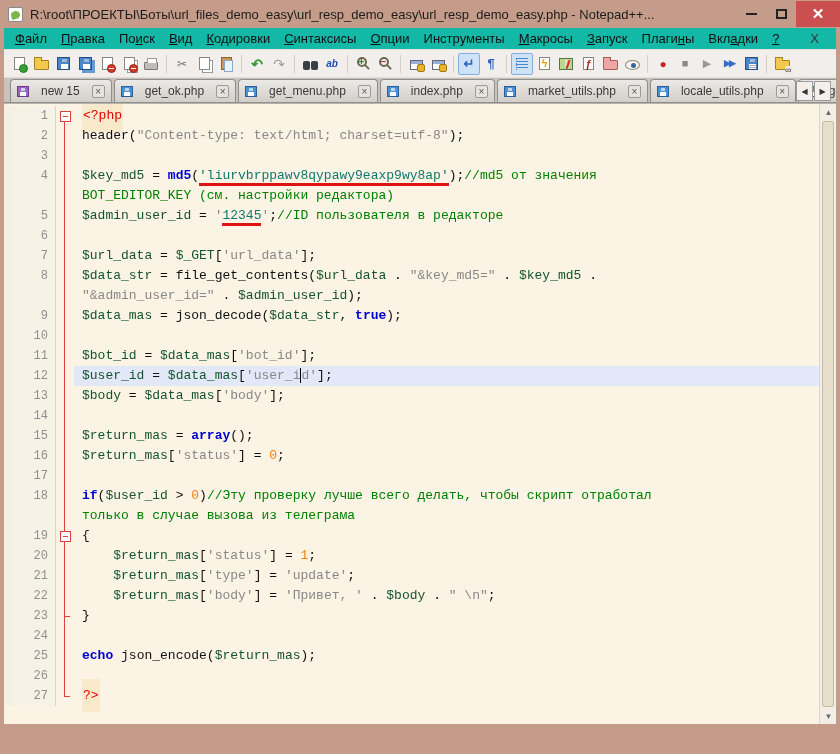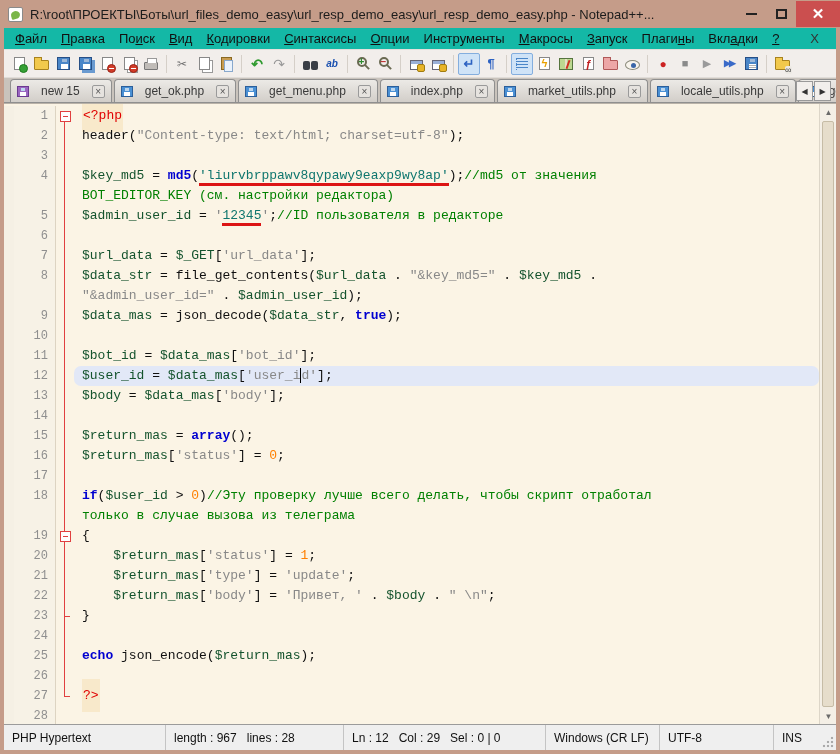--- a/index.html
+++ b/index.html
@@ -87,21 +87,21 @@
   .fold{width:18px;flex:none;position:relative;}
   .fold.line::before{content:"";position:absolute;left:8px;top:0;bottom:0;width:1px;background:#e04040;}
   .fold.box::before{content:"";position:absolute;left:8px;top:15px;bottom:0;width:1px;background:#e04040;}
   .fold.boxc::before{content:"";position:absolute;left:8px;top:0;bottom:0;width:1px;background:#e04040;}
   .fold.box::after,.fold.boxc::after{content:"";position:absolute;left:4px;top:5px;width:9px;height:9px;background:#fff;border:1px solid #e04040;background-image:linear-gradient(#e04040,#e04040);background-size:5px 1px;background-position:center;background-repeat:no-repeat;}
   .fold.tee::before{content:"";position:absolute;left:8px;top:0;bottom:0;width:1px;background:#e04040;}
   .fold.tee::after{content:"";position:absolute;left:8px;top:10px;width:6px;height:1px;background:#e04040;}
   .fold.end::before{content:"";position:absolute;left:8px;top:0;height:10px;width:1px;background:#e04040;}
   .fold.end::after{content:"";position:absolute;left:8px;top:10px;width:6px;height:1px;background:#e04040;}
   .code{flex:1;white-space:pre;padding-left:8px;color:#101010;}
-  .row.hl .code{background:#e2e8f7;border-radius:7px;}
+  .row.hl .code{background:#e2e8f7;}
   .tk-v{color:#14532d;} .tk-k{color:#0000d0;font-weight:bold;} .tk-s{color:#888888;}
   .tk-su{color:#0f766e;border-bottom:3px solid #dc1414;}
   .tk-n{color:#ff8000;} .tk-c{color:#008000;} .tk-p{color:#101010;}
   .tk-t{color:#e00000;background:#f8e9cb;padding:9px 1px;}
   .tk-caret{display:inline-block;width:1px;height:15px;background:#000;vertical-align:text-bottom;}
   .vscroll{position:absolute;right:0;top:0;bottom:0;width:17px;background:#f4efe6;border-left:1px solid #ddd6c8;}
   .varrow{position:absolute;left:0;width:17px;height:16px;color:#6a6a6a;font-size:8px;display:flex;align-items:center;justify-content:center;}
   .varrow.up{top:0;} .varrow.down{bottom:0;}
   .vthumb{position:absolute;left:2px;right:2px;top:17px;bottom:17px;background:#e6ddcb;border:1px solid #c6bca6;border-radius:2px;}
   
@@ -485,38 +485,23 @@
             <span class="lnum">26</span>
             <span class="fold line"></span>
             <span class="code"></span>
           </div>
           <div class="row">
             <span class="bm"></span>
             <span class="lnum">27</span>
             <span class="fold end"></span>
             <span class="code"><span class="tk-t">?&gt;</span></span>
           </div>
-          <div class="row">
-            <span class="bm"></span>
-            <span class="lnum">28</span>
-            <span class="fold "></span>
-            <span class="code"></span>
-          </div>
         </div>
       <div class="vscroll">
         <div class="varrow up">▲</div>
         <div class="vthumb"></div>
         <div class="varrow down">▼</div>
       </div>
     </div>
 
-    <div class="statusbar" id="statusbar">
-        <div class="scell">PHP Hypertext</div>
-        <div class="scell">length : 967   lines : 28</div>
-        <div class="scell">Ln : 12   Col : 29   Sel : 0 | 0</div>
-        <div class="scell">Windows (CR LF)</div>
-        <div class="scell">UTF-8</div>
-        <div class="scell">INS</div>
-        <div class="grip"></div>
-      </div>
   </div>
   <div class="bframe"></div>
 </div>
 
 </body></html>

